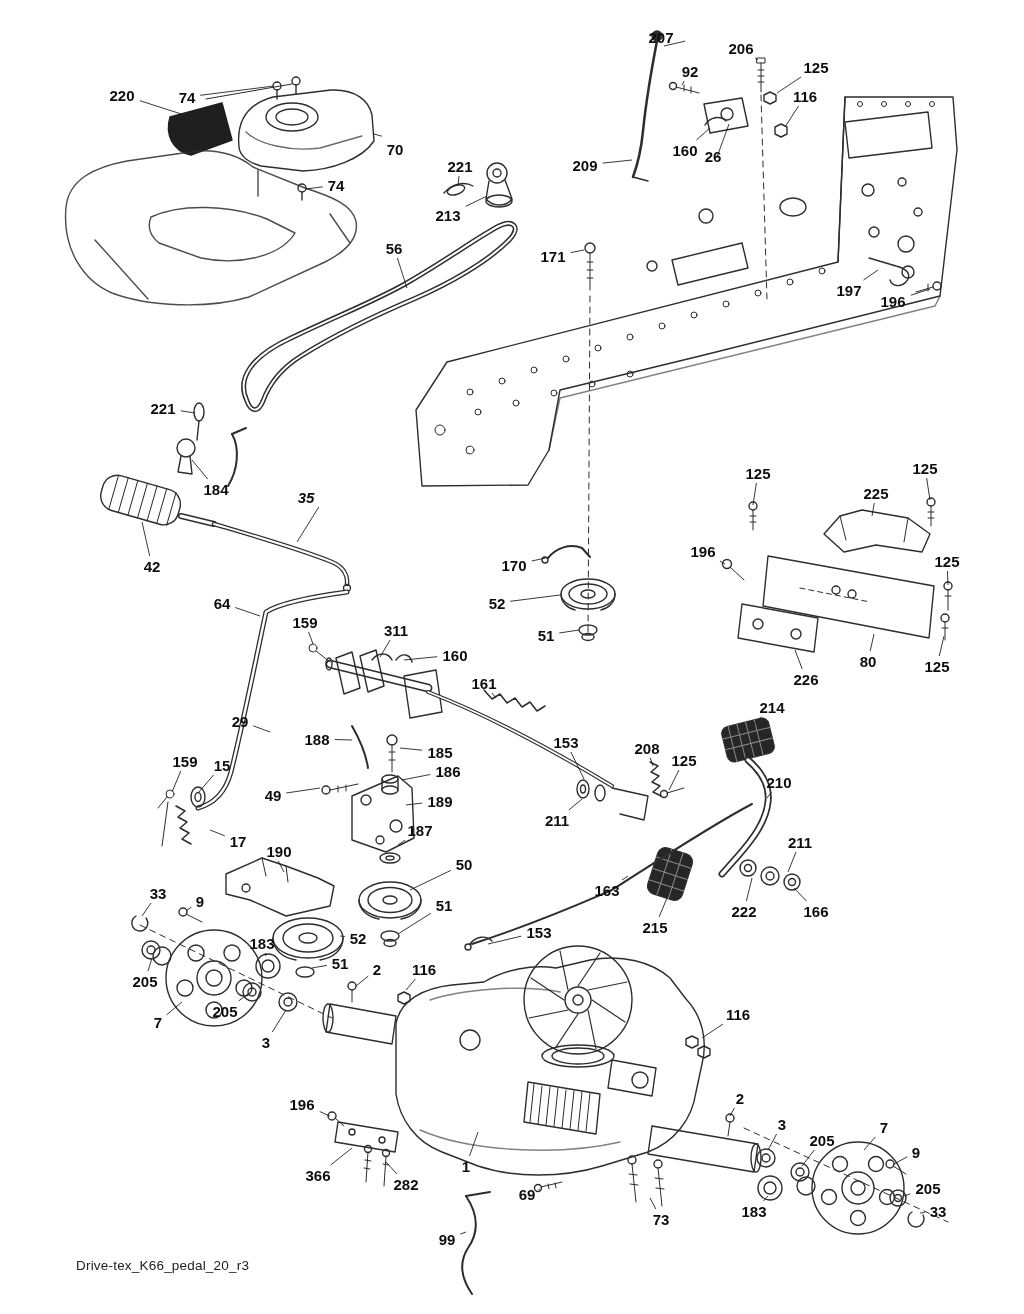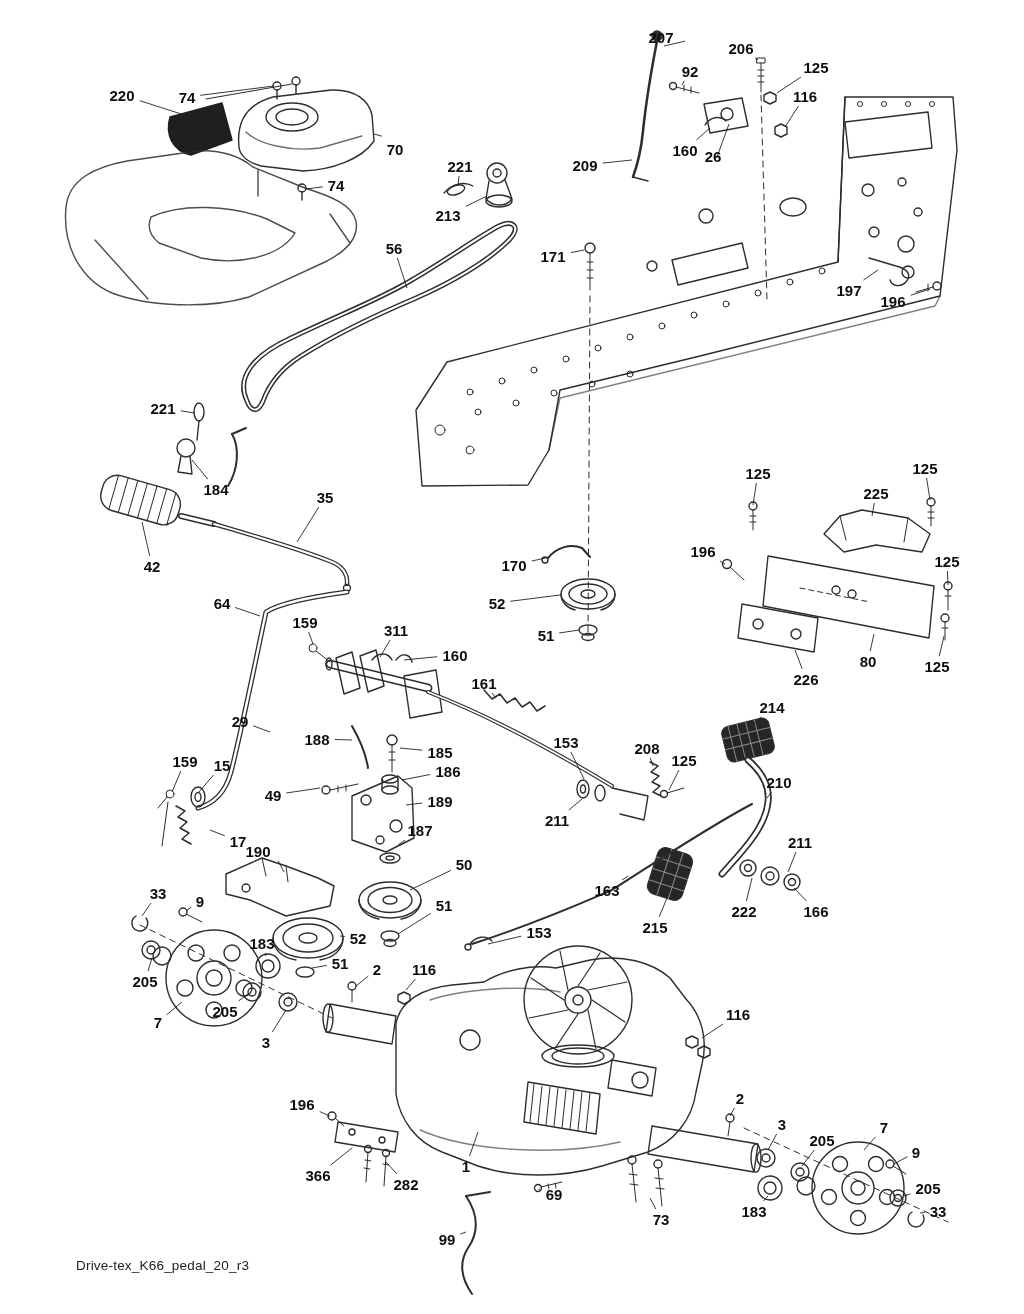--- a/index.html
+++ b/index.html
@@ -490,21 +490,21 @@
     <div class="part-label" style="left: 805px; top: 96px;">116</div>
     <div class="part-label" style="left: 585px; top: 165px;">209</div>
     <div class="part-label" style="left: 685px; top: 150px;">160</div>
     <div class="part-label" style="left: 713px; top: 156px;">26</div>
     <div class="part-label" style="left: 553px; top: 256px;">171</div>
     <div class="part-label" style="left: 849px; top: 290px;">197</div>
     <div class="part-label" style="left: 893px; top: 301px;">196</div>
     <div class="part-label" style="left: 163px; top: 408px;">221</div>
     <div class="part-label" style="left: 216px; top: 489px;">184</div>
     <div class="part-label" style="left: 152px; top: 566px;">42</div>
-    <div class="part-label" style="left: 325px; top: 497px;">35</div>
+    <div class="part-label" style="left: 306px; top: 497px; font-style: italic;">35</div>
     <div class="part-label" style="left: 222px; top: 603px;">64</div>
     <div class="part-label" style="left: 305px; top: 622px;">159</div>
     <div class="part-label" style="left: 396px; top: 630px;">311</div>
     <div class="part-label" style="left: 455px; top: 655px;">160</div>
     <div class="part-label" style="left: 484px; top: 683px;">161</div>
     <div class="part-label" style="left: 514px; top: 565px;">170</div>
     <div class="part-label" style="left: 497px; top: 603px;">52</div>
     <div class="part-label" style="left: 546px; top: 635px;">51</div>
     <div class="part-label" style="left: 758px; top: 473px;">125</div>
     <div class="part-label" style="left: 925px; top: 468px;">125</div>
@@ -524,21 +524,21 @@
     <div class="part-label" style="left: 647px; top: 748px;">208</div>
     <div class="part-label" style="left: 684px; top: 760px;">125</div>
     <div class="part-label" style="left: 772px; top: 707px;">214</div>
     <div class="part-label" style="left: 779px; top: 782px;">210</div>
     <div class="part-label" style="left: 557px; top: 820px;">211</div>
     <div class="part-label" style="left: 800px; top: 842px;">211</div>
     <div class="part-label" style="left: 185px; top: 761px;">159</div>
     <div class="part-label" style="left: 222px; top: 765px;">15</div>
     <div class="part-label" style="left: 273px; top: 795px;">49</div>
     <div class="part-label" style="left: 238px; top: 841px;">17</div>
-    <div class="part-label" style="left: 258px; top: 851px;">190</div>
+    <div class="part-label" style="left: 279px; top: 851px;">190</div>
     <div class="part-label" style="left: 464px; top: 864px;">50</div>
     <div class="part-label" style="left: 444px; top: 905px;">51</div>
     <div class="part-label" style="left: 358px; top: 938px;">52</div>
     <div class="part-label" style="left: 340px; top: 963px;">51</div>
     <div class="part-label" style="left: 607px; top: 890px;">163</div>
     <div class="part-label" style="left: 655px; top: 927px;">215</div>
     <div class="part-label" style="left: 744px; top: 911px;">222</div>
     <div class="part-label" style="left: 816px; top: 911px;">166</div>
     <div class="part-label" style="left: 539px; top: 932px;">153</div>
     <div class="part-label" style="left: 158px; top: 893px;">33</div>
@@ -548,21 +548,21 @@
     <div class="part-label" style="left: 158px; top: 1022px;">7</div>
     <div class="part-label" style="left: 225px; top: 1011px;">205</div>
     <div class="part-label" style="left: 266px; top: 1042px;">3</div>
     <div class="part-label" style="left: 377px; top: 969px;">2</div>
     <div class="part-label" style="left: 424px; top: 969px;">116</div>
     <div class="part-label" style="left: 738px; top: 1014px;">116</div>
     <div class="part-label" style="left: 302px; top: 1104px;">196</div>
     <div class="part-label" style="left: 318px; top: 1175px;">366</div>
     <div class="part-label" style="left: 406px; top: 1184px;">282</div>
     <div class="part-label" style="left: 466px; top: 1166px;">1</div>
-    <div class="part-label" style="left: 554px; top: 1194px; text-align: right;">69</div>
+    <div class="part-label" style="left: 527px; top: 1194px; text-align: right;">69</div>
     <div class="part-label" style="left: 447px; top: 1239px;">99</div>
     <div class="part-label" style="left: 661px; top: 1219px;">73</div>
     <div class="part-label" style="left: 740px; top: 1098px;">2</div>
     <div class="part-label" style="left: 782px; top: 1124px;">3</div>
     <div class="part-label" style="left: 822px; top: 1140px;">205</div>
     <div class="part-label" style="left: 884px; top: 1127px;">7</div>
     <div class="part-label" style="left: 916px; top: 1152px;">9</div>
     <div class="part-label" style="left: 754px; top: 1211px;">183</div>
     <div class="part-label" style="left: 928px; top: 1188px;">205</div>
     <div class="part-label" style="left: 938px; top: 1211px;">33</div>

